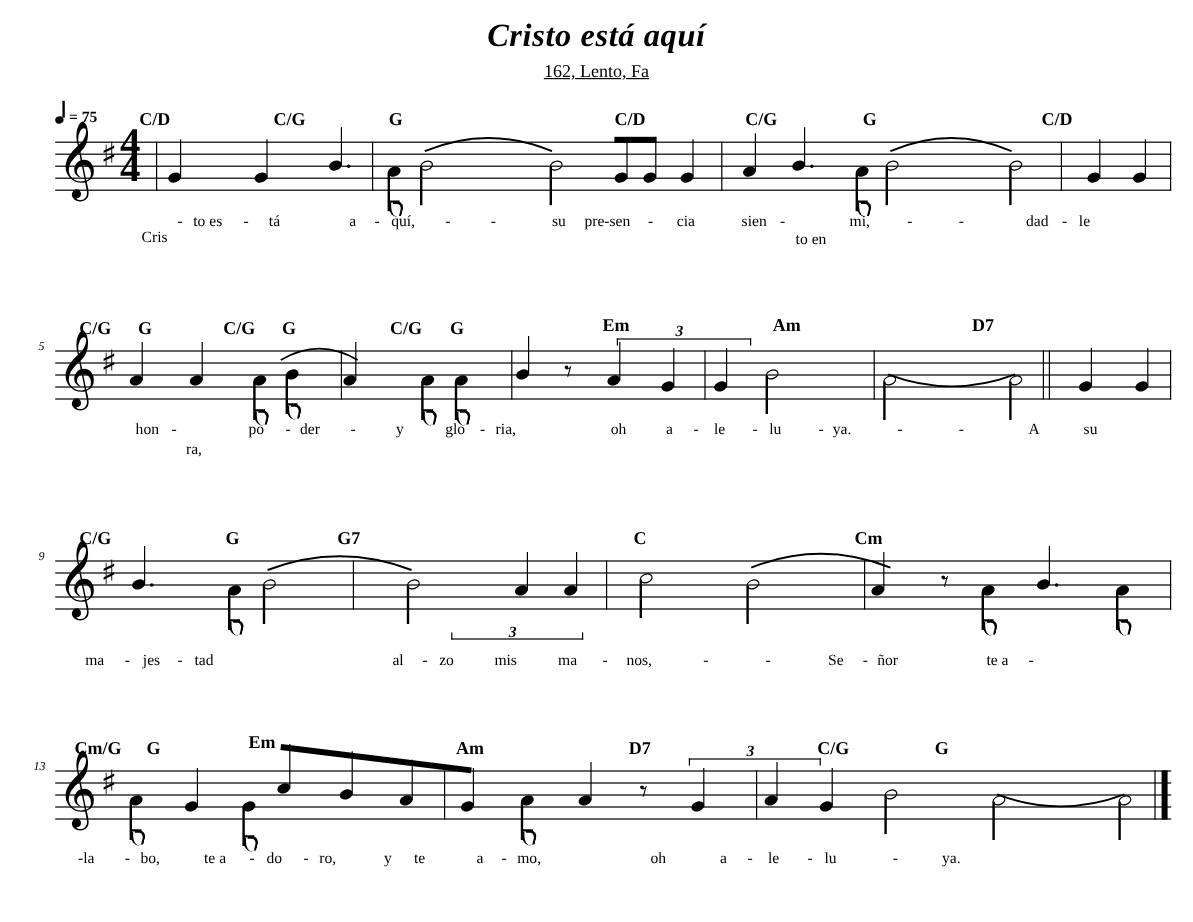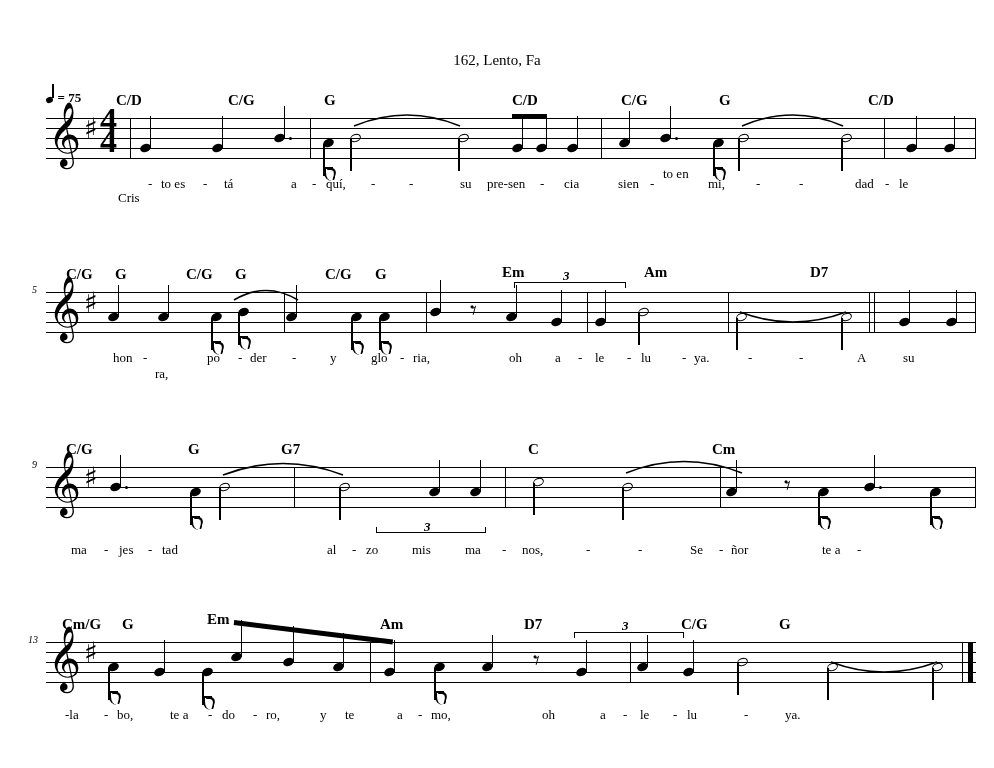--- a/index.html
+++ b/index.html
@@ -34,20 +34,21 @@
     letter-spacing: 0.5px;
   }
   .subtitle {
     position: absolute;
     top: 52px;
     left: 0;
     width: 994px;
     text-align: center;
     font-size: 15px;
     font-family: "Liberation Serif", serif;
+    text-decoration: underline;
   }
   .attribution {
     position: absolute;
     top: 66px;
     right: 18px;
     font-size: 12px;
     font-family: "Liberation Serif", serif;
   }
   
   .tempo {
@@ -267,20 +268,21 @@
   .slur {
     position: absolute;
   }
   svg { display: block; overflow: visible; }
 </style>
 </head>
 <body>
 
 <div class="sheet">
 
+  <div class="title">Cristo está aquí</div>
   <div class="subtitle">162, Lento, Fa</div>
 
   <div class="tempo">
     <span class="notehead"></span><span class="stem"></span><span>= 75</span>
   </div>
 
   <div class="system" style="top:118px;">
     <div class="staff">
       <div class="line l0"></div>
       <div class="line l1"></div>
@@ -401,21 +403,21 @@
     <div class="lyric" style="left:312px; top:58px;">-</div>
     <div class="lyric" style="left:326px; top:58px;">quí,</div>
     <div class="lyric" style="left:371px; top:58px;">-</div>
     <div class="lyric" style="left:409px; top:58px;">-</div>
     <div class="lyric" style="left:460px; top:58px;">su</div>
     <div class="lyric" style="left:487px; top:58px;">pre-sen</div>
     <div class="lyric" style="left:540px; top:58px;">-</div>
     <div class="lyric" style="left:564px; top:58px;">cia</div>
     <div class="lyric" style="left:618px; top:58px;">sien</div>
     <div class="lyric" style="left:650px; top:58px;">-</div>
-    <div class="lyric" style="left:663px; top:48px;">to en</div>
+    <div class="lyric" style="left:663px; top:73px;">to en</div>
     <div class="lyric" style="left:708px; top:58px;">mi,</div>
     <div class="lyric" style="left:756px; top:58px;">-</div>
     <div class="lyric" style="left:799px; top:58px;">-</div>
     <div class="lyric" style="left:855px; top:58px;">dad</div>
     <div class="lyric" style="left:885px; top:58px;">-</div>
     <div class="lyric" style="left:899px; top:58px;">le</div>
   </div>
 
   <div class="system" style="top:292px;">
     <div class="measnum" style="left:32px; top:-8px;">5</div>

